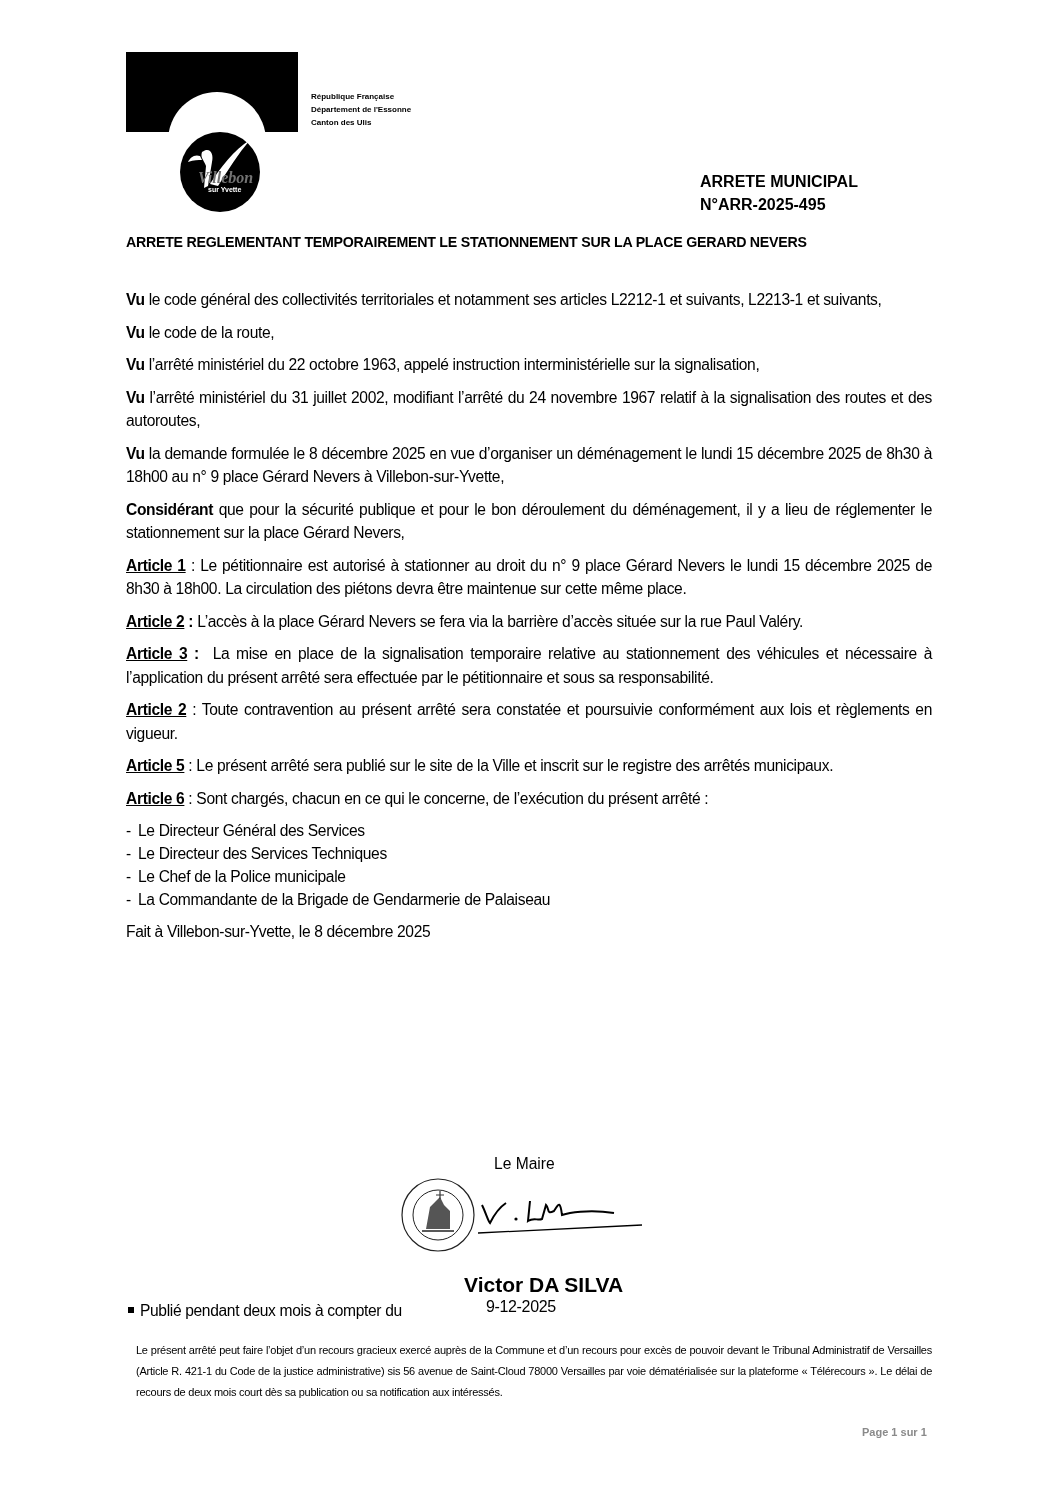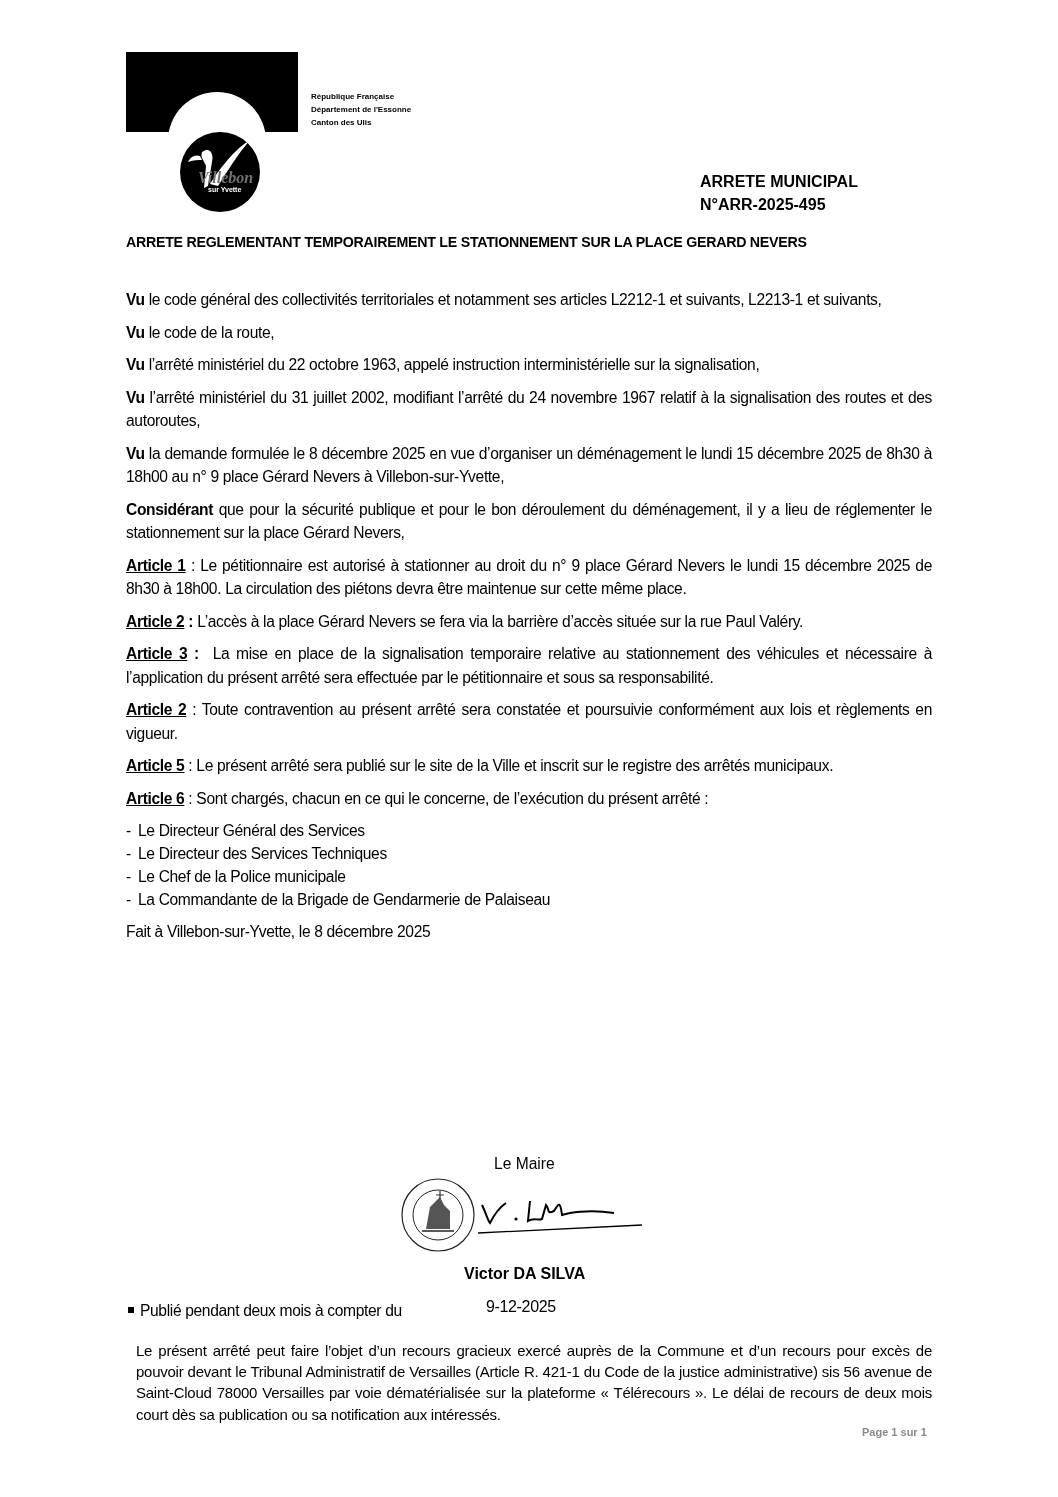--- a/index.html
+++ b/index.html
@@ -34,27 +34,27 @@
   .center-heading { text-align: center; font-weight: bold; margin: 18px 0 22px 0; }
   .art-label { font-weight: bold; text-decoration: underline; }
   .list { margin: 6px 0 9px 0; padding: 0; list-style: none; line-height: 23px; }
   .list li { white-space: nowrap; }
   .list li .dash { display: inline-block; width: 12px; }
 
   .signature-block { position: absolute; left: 396px; top: 1155px; width: 270px; height: 135px; }
   .sig-title { position: absolute; left: 98px; top: 0; font-size: 15.6px; font-weight: normal; }
   .seal { position: absolute; left: 4px; top: 22px; width: 76px; height: 76px; }
   .sig-scribble { position: absolute; left: 82px; top: 40px; }
-  .sig-name { position: absolute; left: 68px; top: 110px; font-size: 16px; font-weight: bold; white-space: nowrap; }
+  .sig-name { position: absolute; left: 68px; top: 118px; font-size: 21px; font-weight: bold; white-space: nowrap; }
 
   .published { position: absolute; left: 126px; top: 1302px; font-size: 15.6px; letter-spacing: -0.35px; white-space: nowrap; }
   .published .bullet { display: inline-block; width: 6px; height: 6px; background: #000; margin: 0 6px 3px 2px; vertical-align: middle; }
   .published .date { position: absolute; left: 360px; top: -4px; font-size: 16px; }
 
-  .recourse { position: absolute; left: 136px; top: 1340px; width: 796px; font-size: 15px; line-height: 21.2px;
+  .recourse { position: absolute; left: 136px; top: 1340px; width: 796px; font-size: 11px; line-height: 21.2px;
               text-align: justify; letter-spacing: -0.25px; }
   .page-num { position: absolute; left: 862px; top: 1426px; font-size: 11px; font-weight: bold; color: #8a8a8a; white-space: nowrap; }
 </style>
 </head>
 <body>
 
 <div class="page">
 
   <div class="logo">
     <div class="bar"></div>

